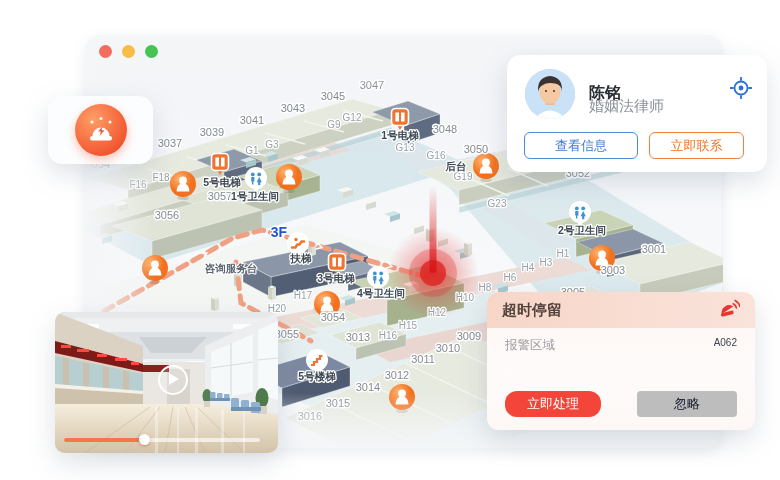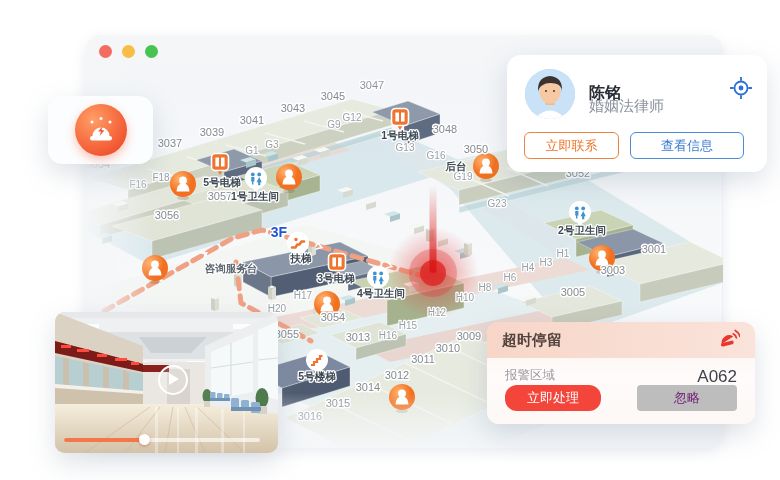--- a/index.html
+++ b/index.html
@@ -34,32 +34,32 @@
           background:#cbe3f8;box-shadow:inset 0 0 0 1px rgba(120,160,200,.25);}
   .p-name{position:absolute;left:82px;top:28px;font-size:16px;font-weight:bold;color:#2a2e35;}
   .p-role{position:absolute;left:82px;top:42px;font-size:15px;color:#8b929c;}
   .p-target{position:absolute;right:15px;top:22px;width:22px;height:22px;cursor:pointer;}
   .p-btns{position:absolute;left:17px;right:16px;bottom:13px;display:flex;gap:11px;}
   .btn{display:flex;align-items:center;justify-content:center;height:27px;font-size:13px;
        border-radius:6px;box-sizing:border-box;cursor:pointer;background:#fff;}
   .btn-contact{width:95px;border:1px solid #f0823f;color:#ee7429;}
   .btn-info{width:114px;border:1px solid #4e8ad6;color:#3d7bd0;}
 
-  .alert-card{left:487px;top:322px;width:268px;height:102px;border-radius:12px;overflow:hidden;
+  .alert-card{left:487px;top:292px;width:268px;height:138px;border-radius:12px;overflow:hidden;
               background:linear-gradient(180deg,#fdf4f0 0%,#fefbfa 55%,#fdf8f6 100%);}
   .alert-head{height:36px;background:linear-gradient(90deg,#f7d6c8,#fae3da);
               display:flex;align-items:center;justify-content:space-between;padding:0 15px;}
   .alert-title{font-size:15px;font-weight:bold;color:#53433d;}
   .alert-rows{padding:9px 18px 0 18px;}
   .alert-row{display:flex;justify-content:space-between;height:23px;}
   .alert-row .lab{font-size:12.5px;color:#9a9aa2;}
-  .alert-row .val{font-size:17px;color:#3e434c;}
+  .alert-row .val{font-size:10px;color:#3e434c;}
   .alert-btns{position:absolute;left:18px;right:18px;bottom:13px;display:flex;justify-content:space-between;}
   .btn-handle{width:100px;height:26px;background:#f4453b;color:#fff;border-radius:12px;border:none;font-size:13px;}
-  .btn-ignore{width:104px;height:26px;background:#bdbdbd;color:#701a75;border-radius:4px;border:none;font-size:13px;margin-left:36px;}
+  .btn-ignore{width:104px;height:26px;background:#bdbdbd;color:#0f172a;border-radius:4px;border:none;font-size:13px;margin-left:36px;}
   .btn-handle,.btn-ignore{display:flex;align-items:center;justify-content:center;cursor:pointer;}
 
   .video-card{left:55px;top:312px;width:223px;height:141px;border-radius:10px;overflow:hidden;background:#d8d3c8;}
   .play{position:absolute;left:103px;top:53px;width:30px;height:30px;border:2.5px solid #fff;border-radius:50%;
         background:rgba(255,255,255,.18);box-sizing:border-box;cursor:pointer;}
   .play:after{content:"";position:absolute;left:9px;top:6px;border-left:10px solid #fff;
         border-top:6.5px solid transparent;border-bottom:6.5px solid transparent;}
   .progress{position:absolute;left:9px;right:18px;bottom:8px;height:10px;cursor:pointer;}
   .ptrack{position:absolute;left:0;right:0;top:3px;height:4px;border-radius:2px;background:rgba(255,255,255,.65);}
   .pfill{position:absolute;left:0;top:3px;height:4px;border-radius:2px;background:#f4764b;}
@@ -378,22 +378,22 @@
   <div class="p-name">陈铭</div>
   <div class="p-role">婚姻法律师</div>
   <div class="p-target">
     <svg width="22" height="22" viewBox="-11 -11 22 22">
       <circle r="6.5" fill="none" stroke="#2b6fd8" stroke-width="1.8"></circle>
       <circle r="2.4" fill="#2b6fd8"></circle>
       <path d="M0,-10.5 V-8 M0,8 V10.5 M-10.5,0 H-8 M8,0 H10.5" stroke="#2b6fd8" stroke-width="1.8" stroke-linecap="round"></path>
     </svg>
   </div>
   <div class="p-btns">
+    <div class="btn btn-info">查看信息</div>
     <div class="btn btn-contact">立即联系</div>
-    <div class="btn btn-info">查看信息</div>
   </div>
 </div>
 
 <div class="card video-card">
   <svg width="223" height="141" viewBox="0 0 223 141">
     <defs>
       <linearGradient id="floorG" x1="0" y1="0" x2="0" y2="1">
         <stop offset="0%" stop-color="#f5eedd"></stop>
           <stop offset="100%" stop-color="#d3c2a8"></stop>
       </linearGradient>

